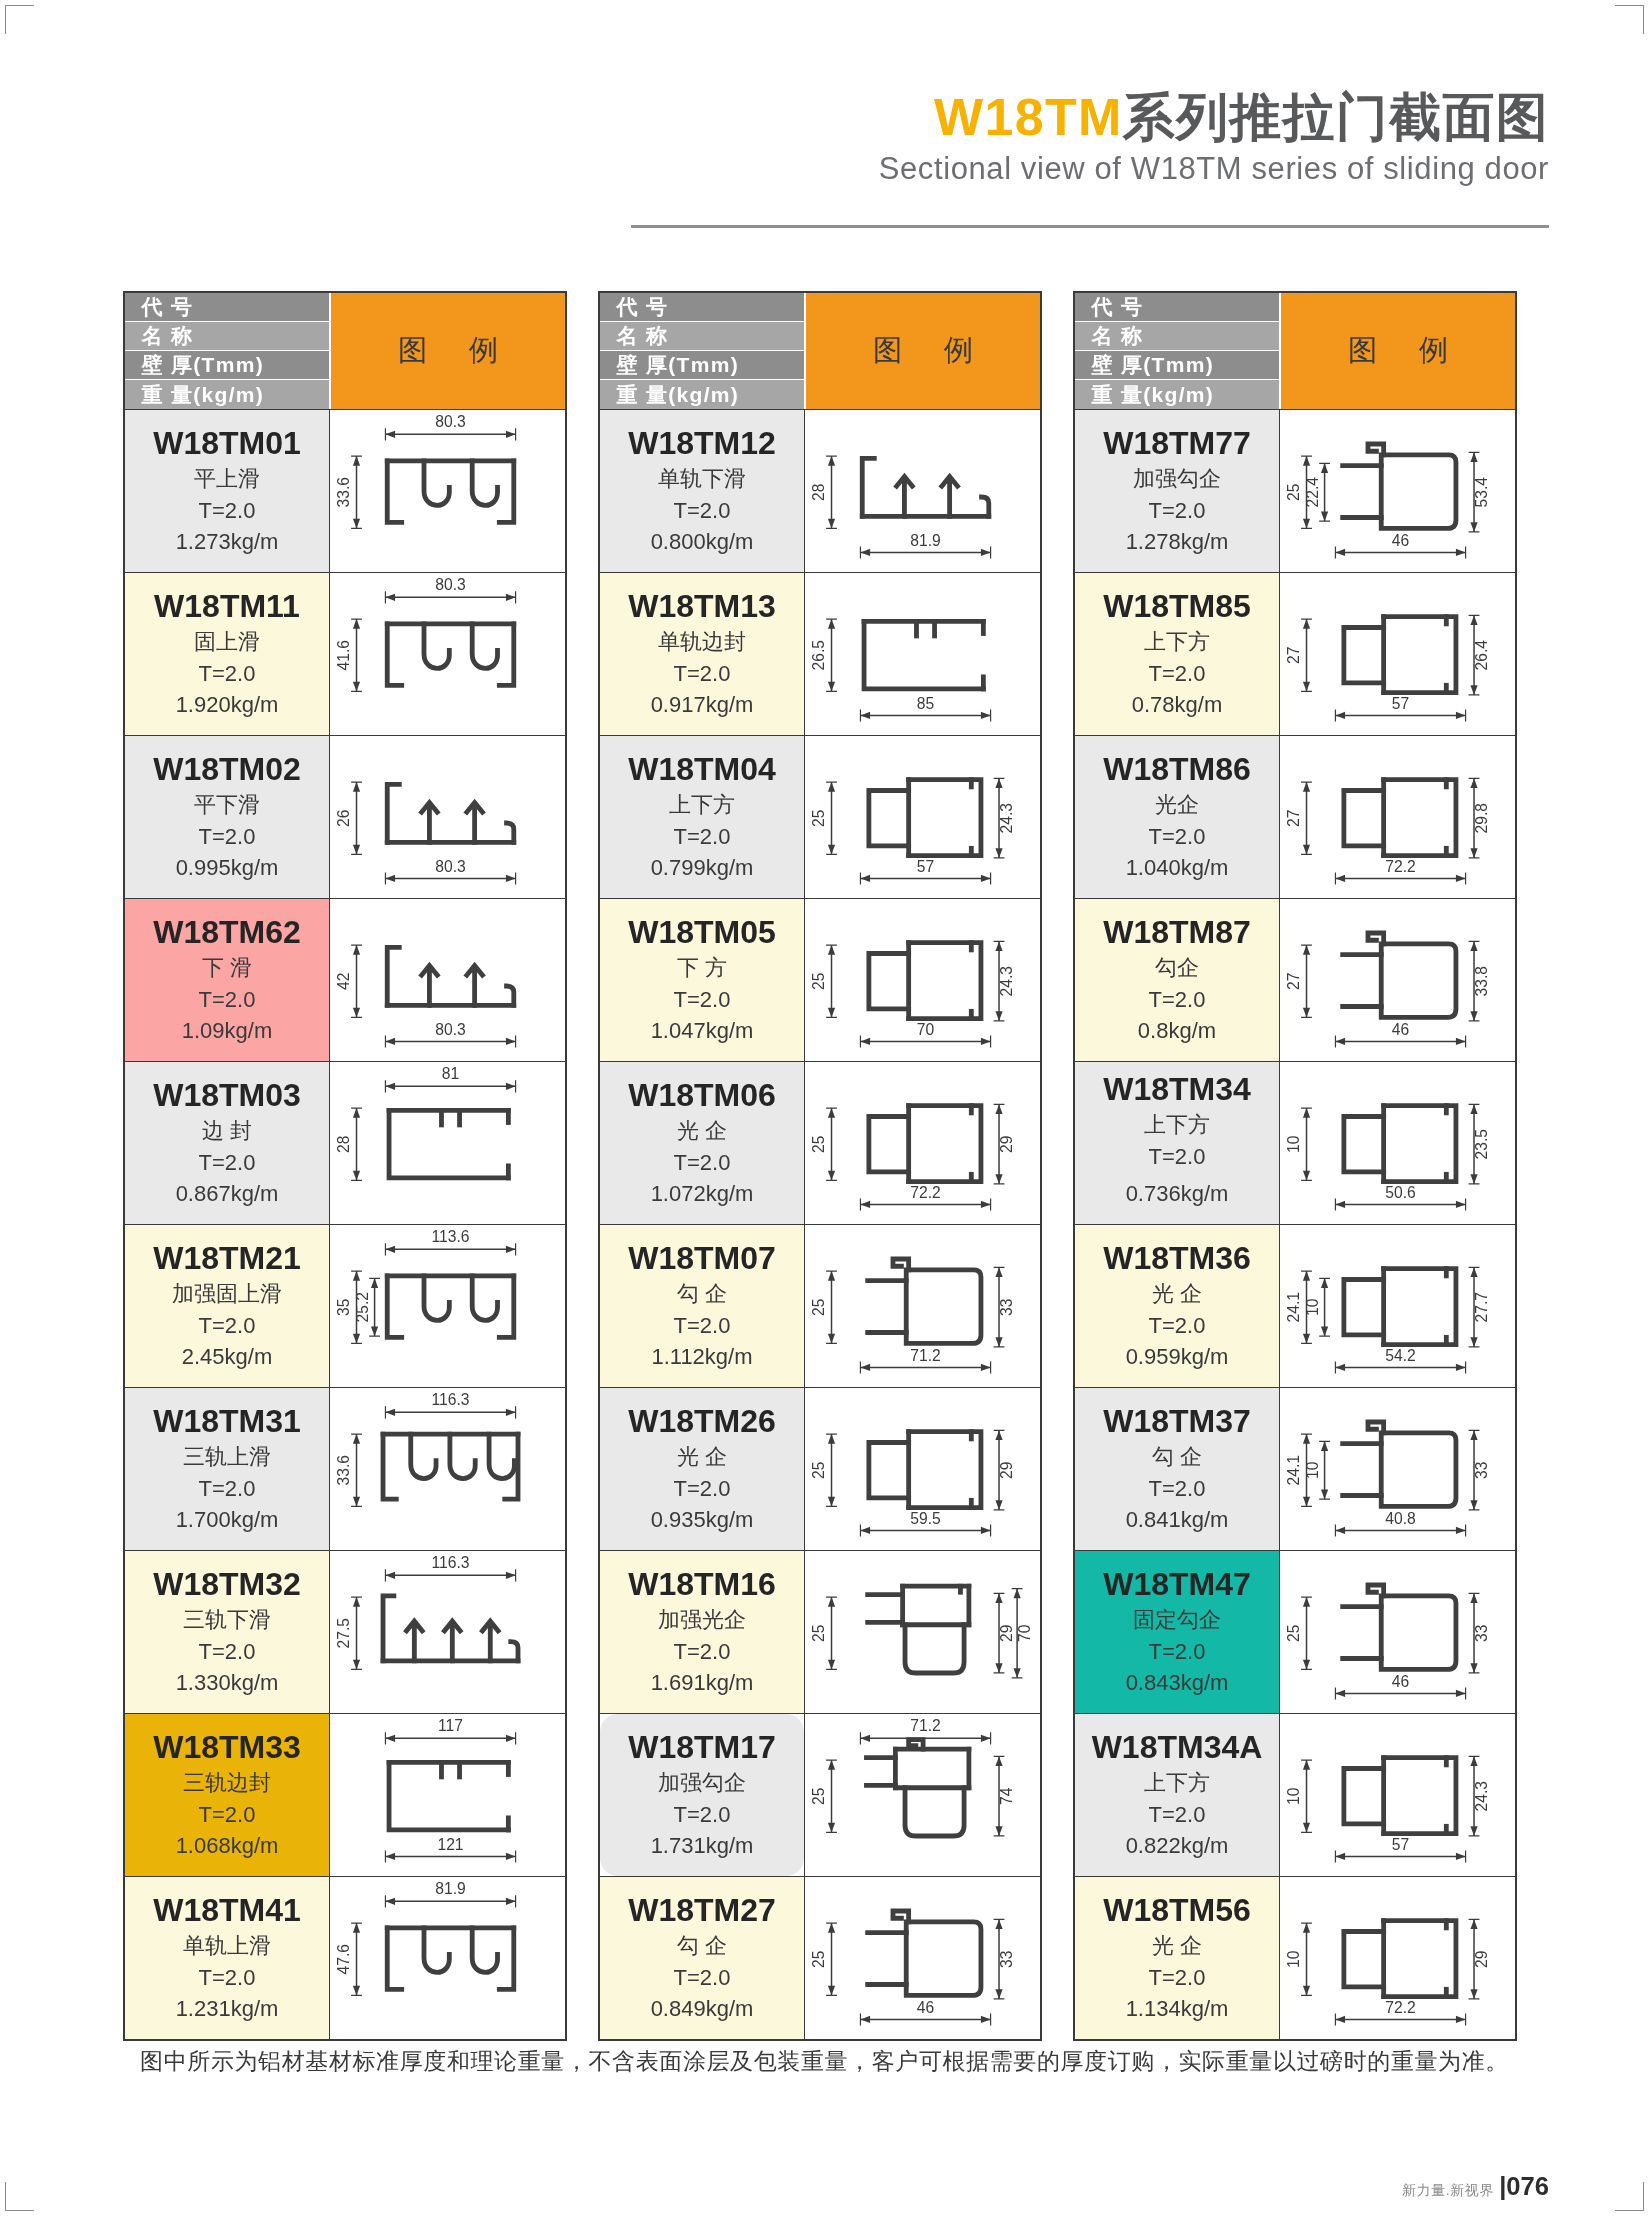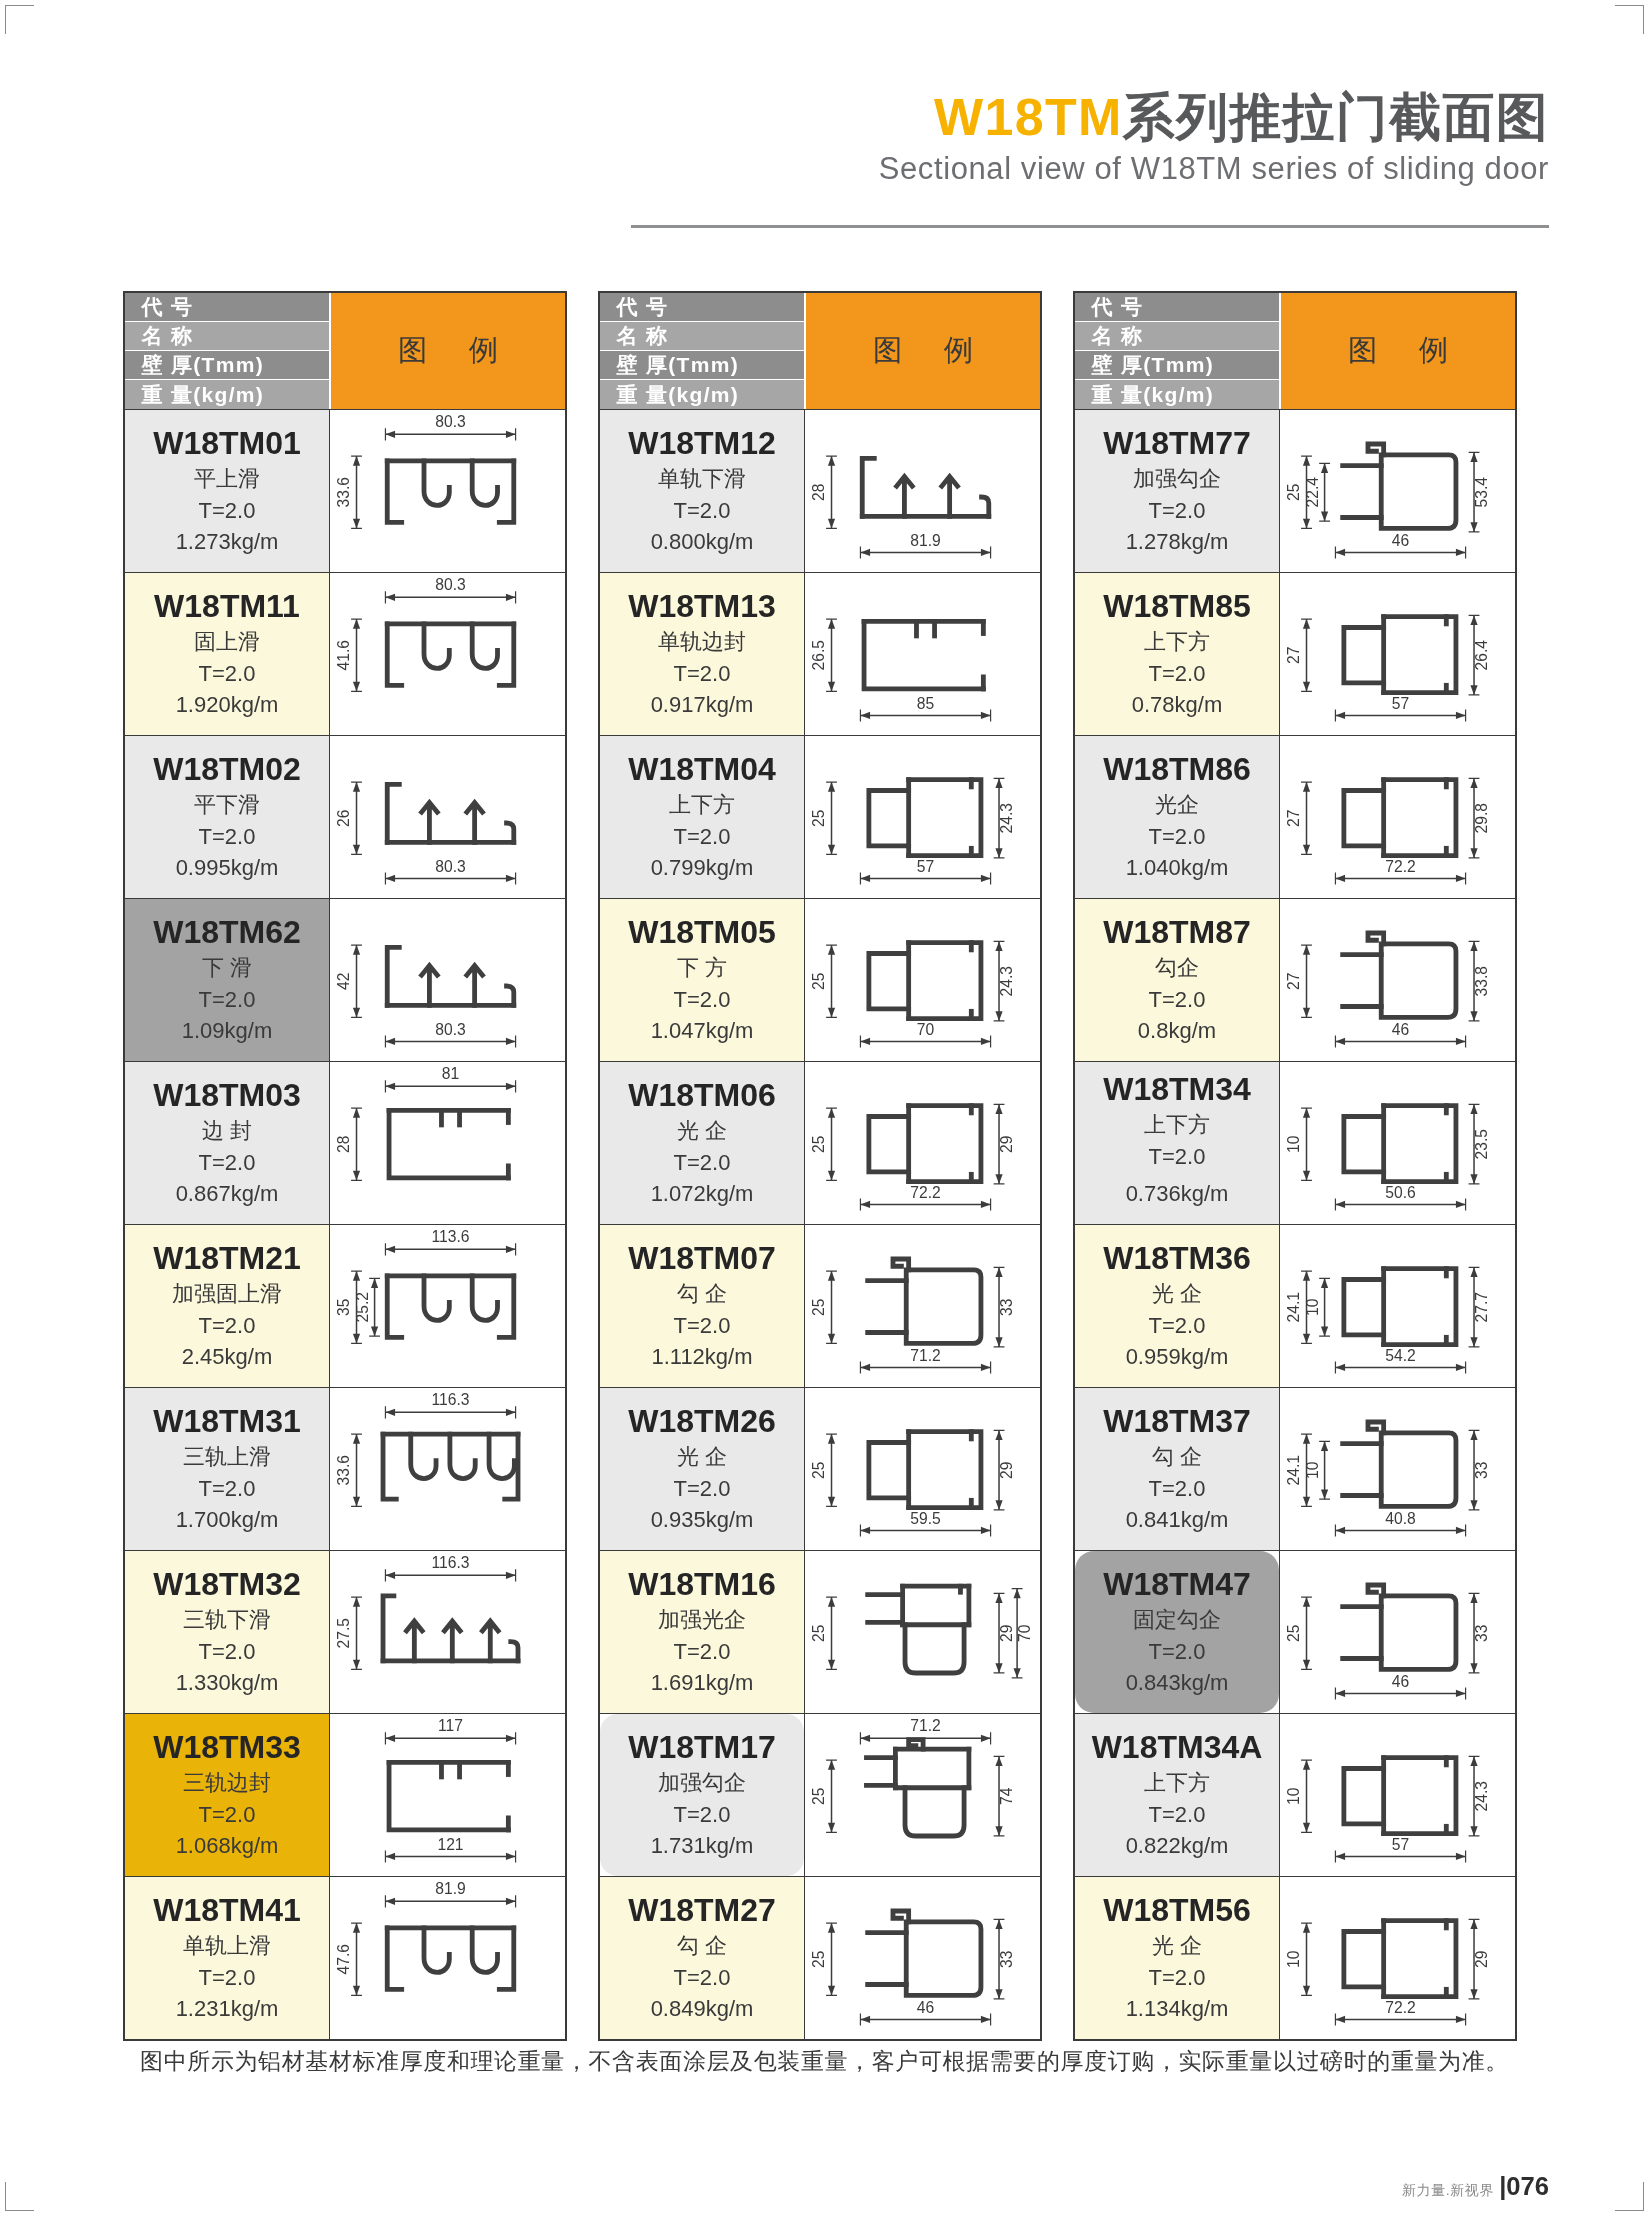--- a/index.html
+++ b/index.html
@@ -143,21 +143,21 @@
               <text x="32" y="122" text-anchor="middle" font-size="26" fill="#3c3c3c" transform="rotate(-90 32 122)">26</text>
               <path d="M92 212 v20 M308 212 v20" stroke="#3c3c3c" stroke-width="2" fill="none"></path>
               <line x1="92" y1="222" x2="308" y2="222" stroke="#3c3c3c" stroke-width="2.5"></line>
               <polygon points="92,222 108,216 108,228" fill="#3c3c3c"></polygon>
               <polygon points="308,222 292,216 292,228" fill="#3c3c3c"></polygon>
               <text x="200" y="212" text-anchor="middle" font-size="26" fill="#3c3c3c">80.3</text>
             </svg>
           </div>
         </div>
         <div class="trow">
-          <div class="label" style="background: #a3a3a3;">
+          <div class="label" style="background: #fca5a5;">
             <p class="pcode" style="margin: 0px;">W18TM62</p>
             <p class="pname" style="margin: 0px;">下 滑</p>
             <p class="pthick" style="margin: 0px;">T=2.0</p>
             <p class="pweight" style="margin: 0px;">1.09kg/m</p>
           </div>
           <div class="draw">
             <svg viewBox="0 0 390 240" preserveAspectRatio="xMidYMid meet">
               <path d="M95 162 H305" fill="none" stroke="#3f3f3f" stroke-width="8" stroke-linecap="square" stroke-linejoin="miter"></path>
               <path d="M95 162 V66 h20" fill="none" stroke="#3f3f3f" stroke-width="8" stroke-linecap="square" stroke-linejoin="miter"></path>
               <path d="M305 162 v-22 q0 -10 -12 -10" fill="none" stroke="#3f3f3f" stroke-width="8" stroke-linecap="square" stroke-linejoin="miter"></path>
@@ -914,21 +914,21 @@
               <text x="344" y="122" text-anchor="middle" font-size="26" fill="#3c3c3c" transform="rotate(-90 344 122)">33</text>
               <path d="M92 212 v20 M308 212 v20" stroke="#3c3c3c" stroke-width="2" fill="none"></path>
               <line x1="92" y1="222" x2="308" y2="222" stroke="#3c3c3c" stroke-width="2.5"></line>
               <polygon points="92,222 108,216 108,228" fill="#3c3c3c"></polygon>
               <polygon points="308,222 292,216 292,228" fill="#3c3c3c"></polygon>
               <text x="200" y="212" text-anchor="middle" font-size="26" fill="#3c3c3c">40.8</text>
             </svg>
           </div>
         </div>
         <div class="trow">
-          <div class="label" style="background: #a3a3a3; border-radius: 19px;">
+          <div class="label" style="background: #14b8a6;">
             <p class="pcode" style="margin: 0px;">W18TM47</p>
             <p class="pname" style="margin: 0px;">固定勾企</p>
             <p class="pthick" style="margin: 0px;">T=2.0</p>
             <p class="pweight" style="margin: 0px;">0.843kg/m</p>
           </div>
           <div class="draw">
             <svg viewBox="0 0 390 240" preserveAspectRatio="xMidYMid meet">
               <path d="M168 60 H280 q12 0 12 12 V168 q0 14 -14 14 H168 V60" fill="none" stroke="#3f3f3f" stroke-width="8" stroke-linecap="square" stroke-linejoin="miter"></path>
               <path d="M104 78 H168" fill="none" stroke="#3f3f3f" stroke-width="8" stroke-linecap="square" stroke-linejoin="miter"></path>
               <path d="M104 164 H168" fill="none" stroke="#3f3f3f" stroke-width="8" stroke-linecap="square" stroke-linejoin="miter"></path>

